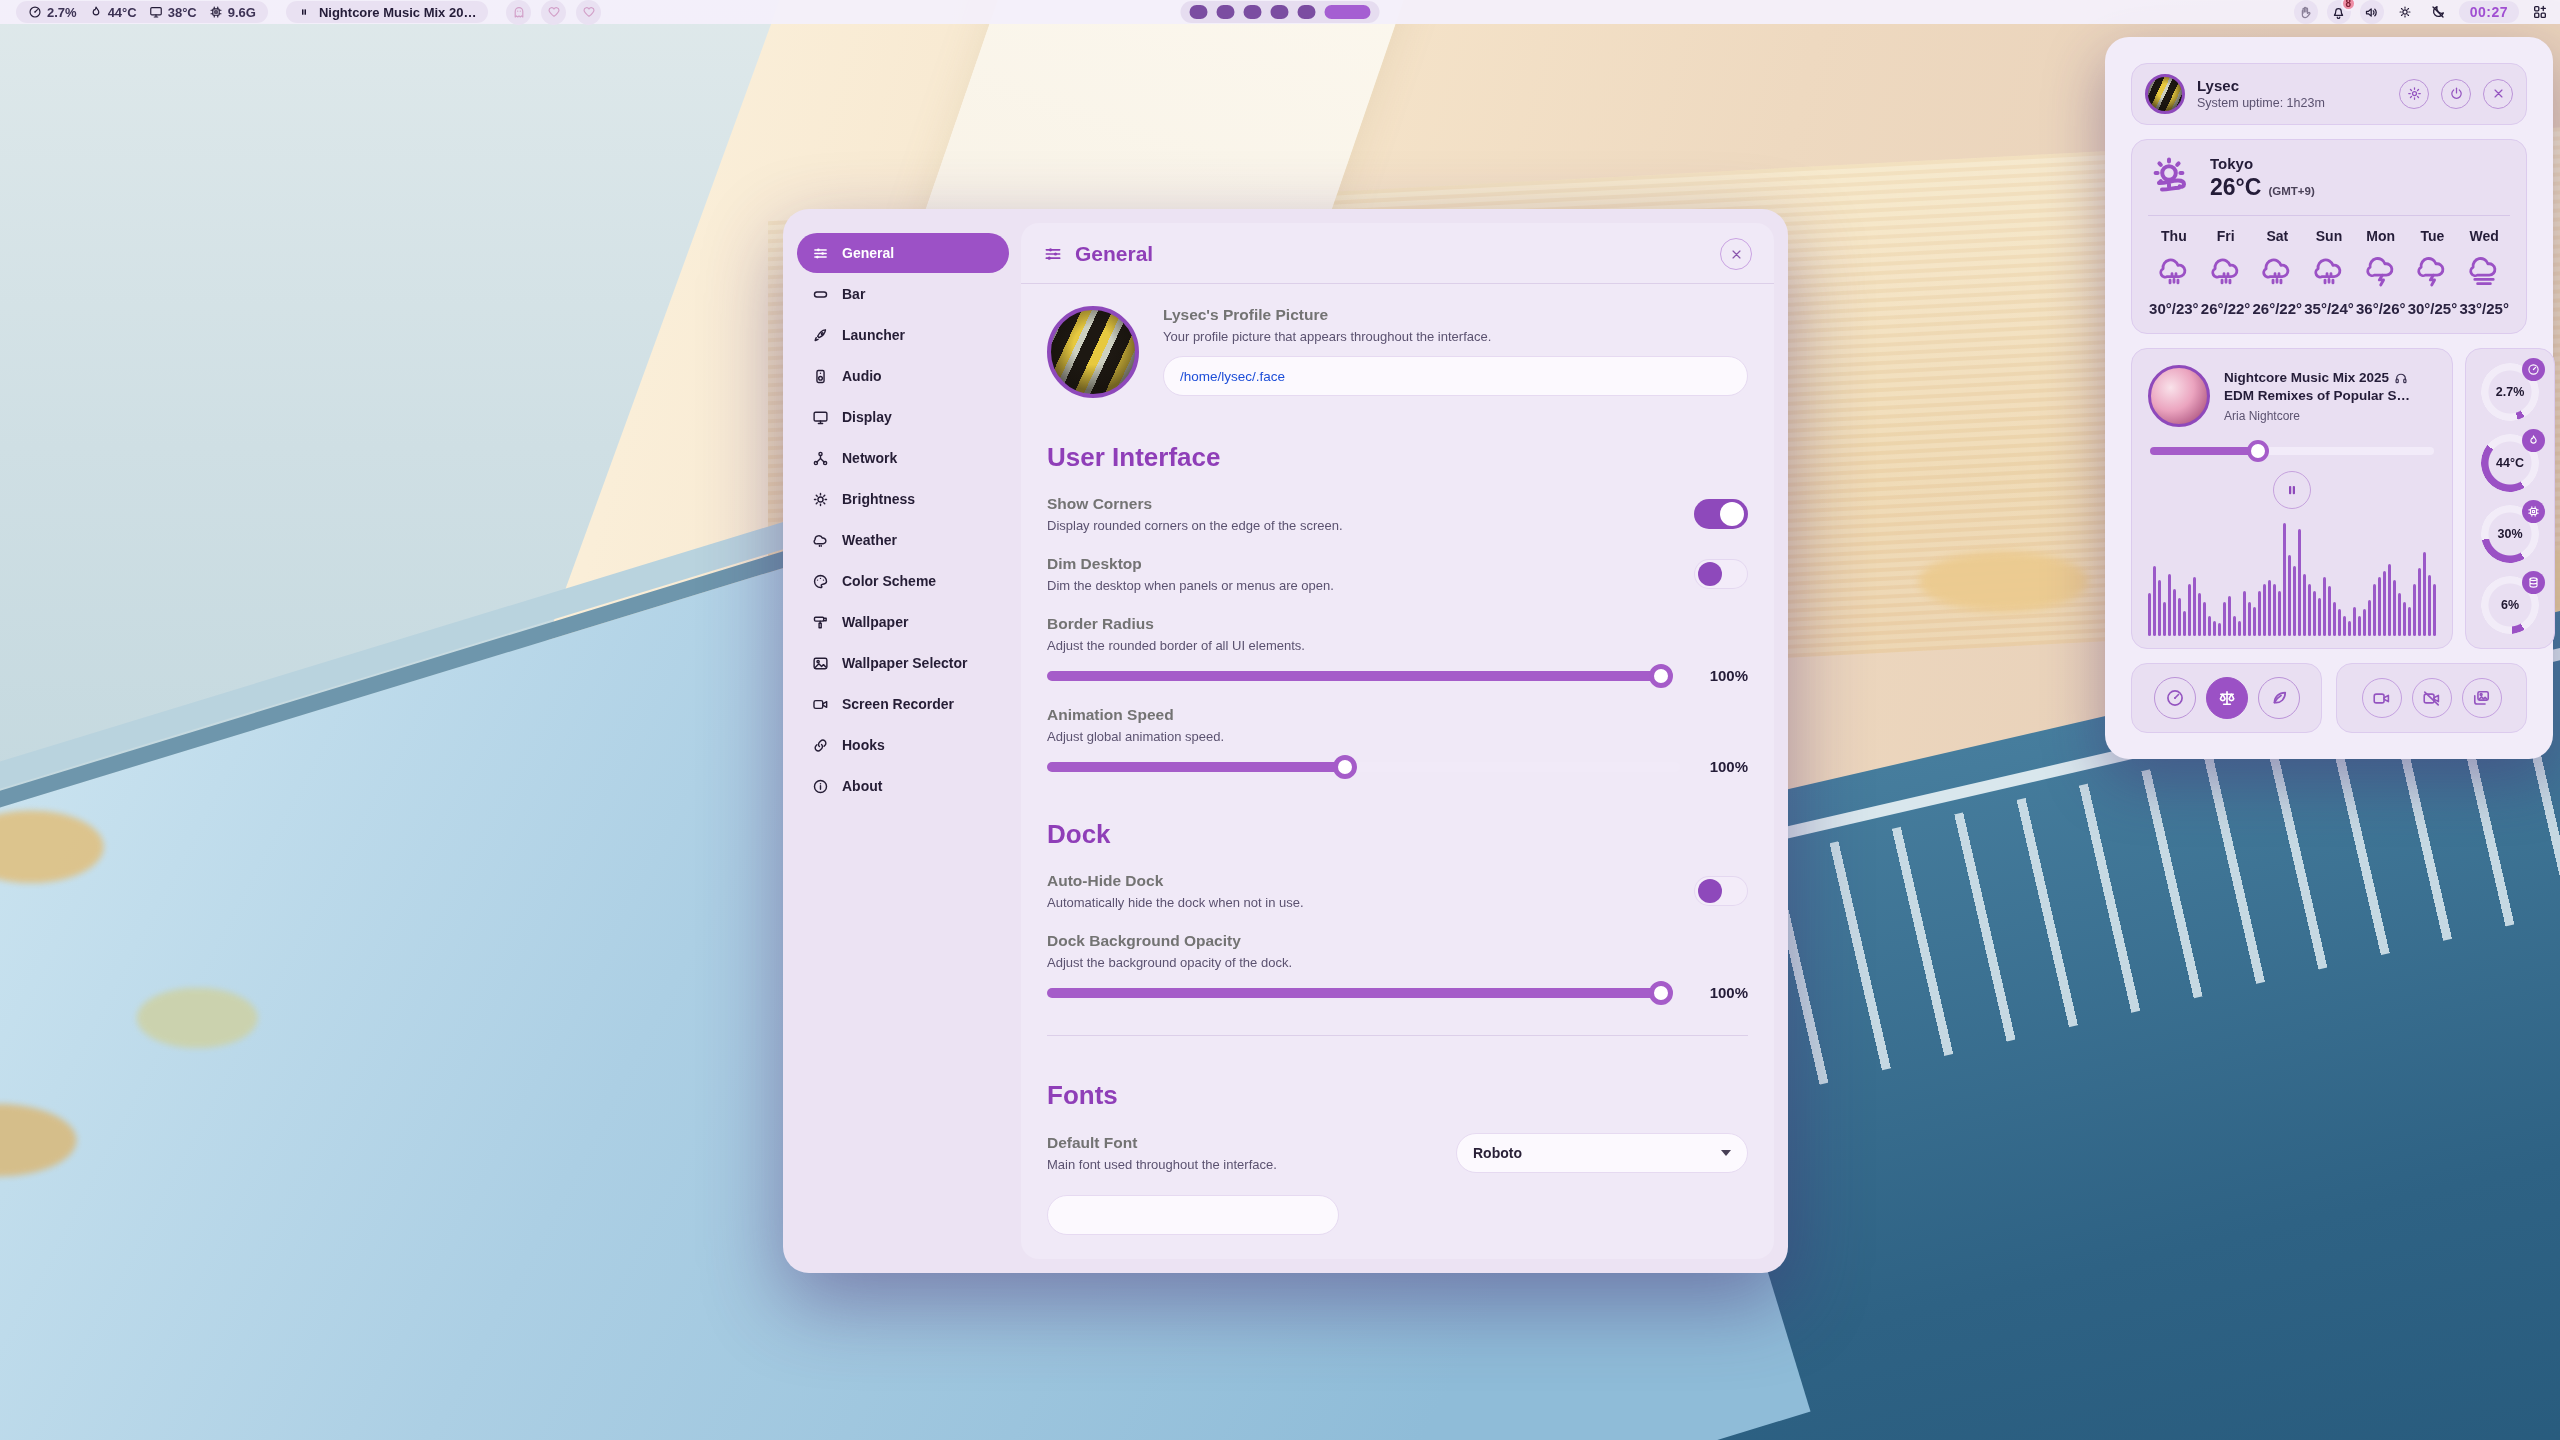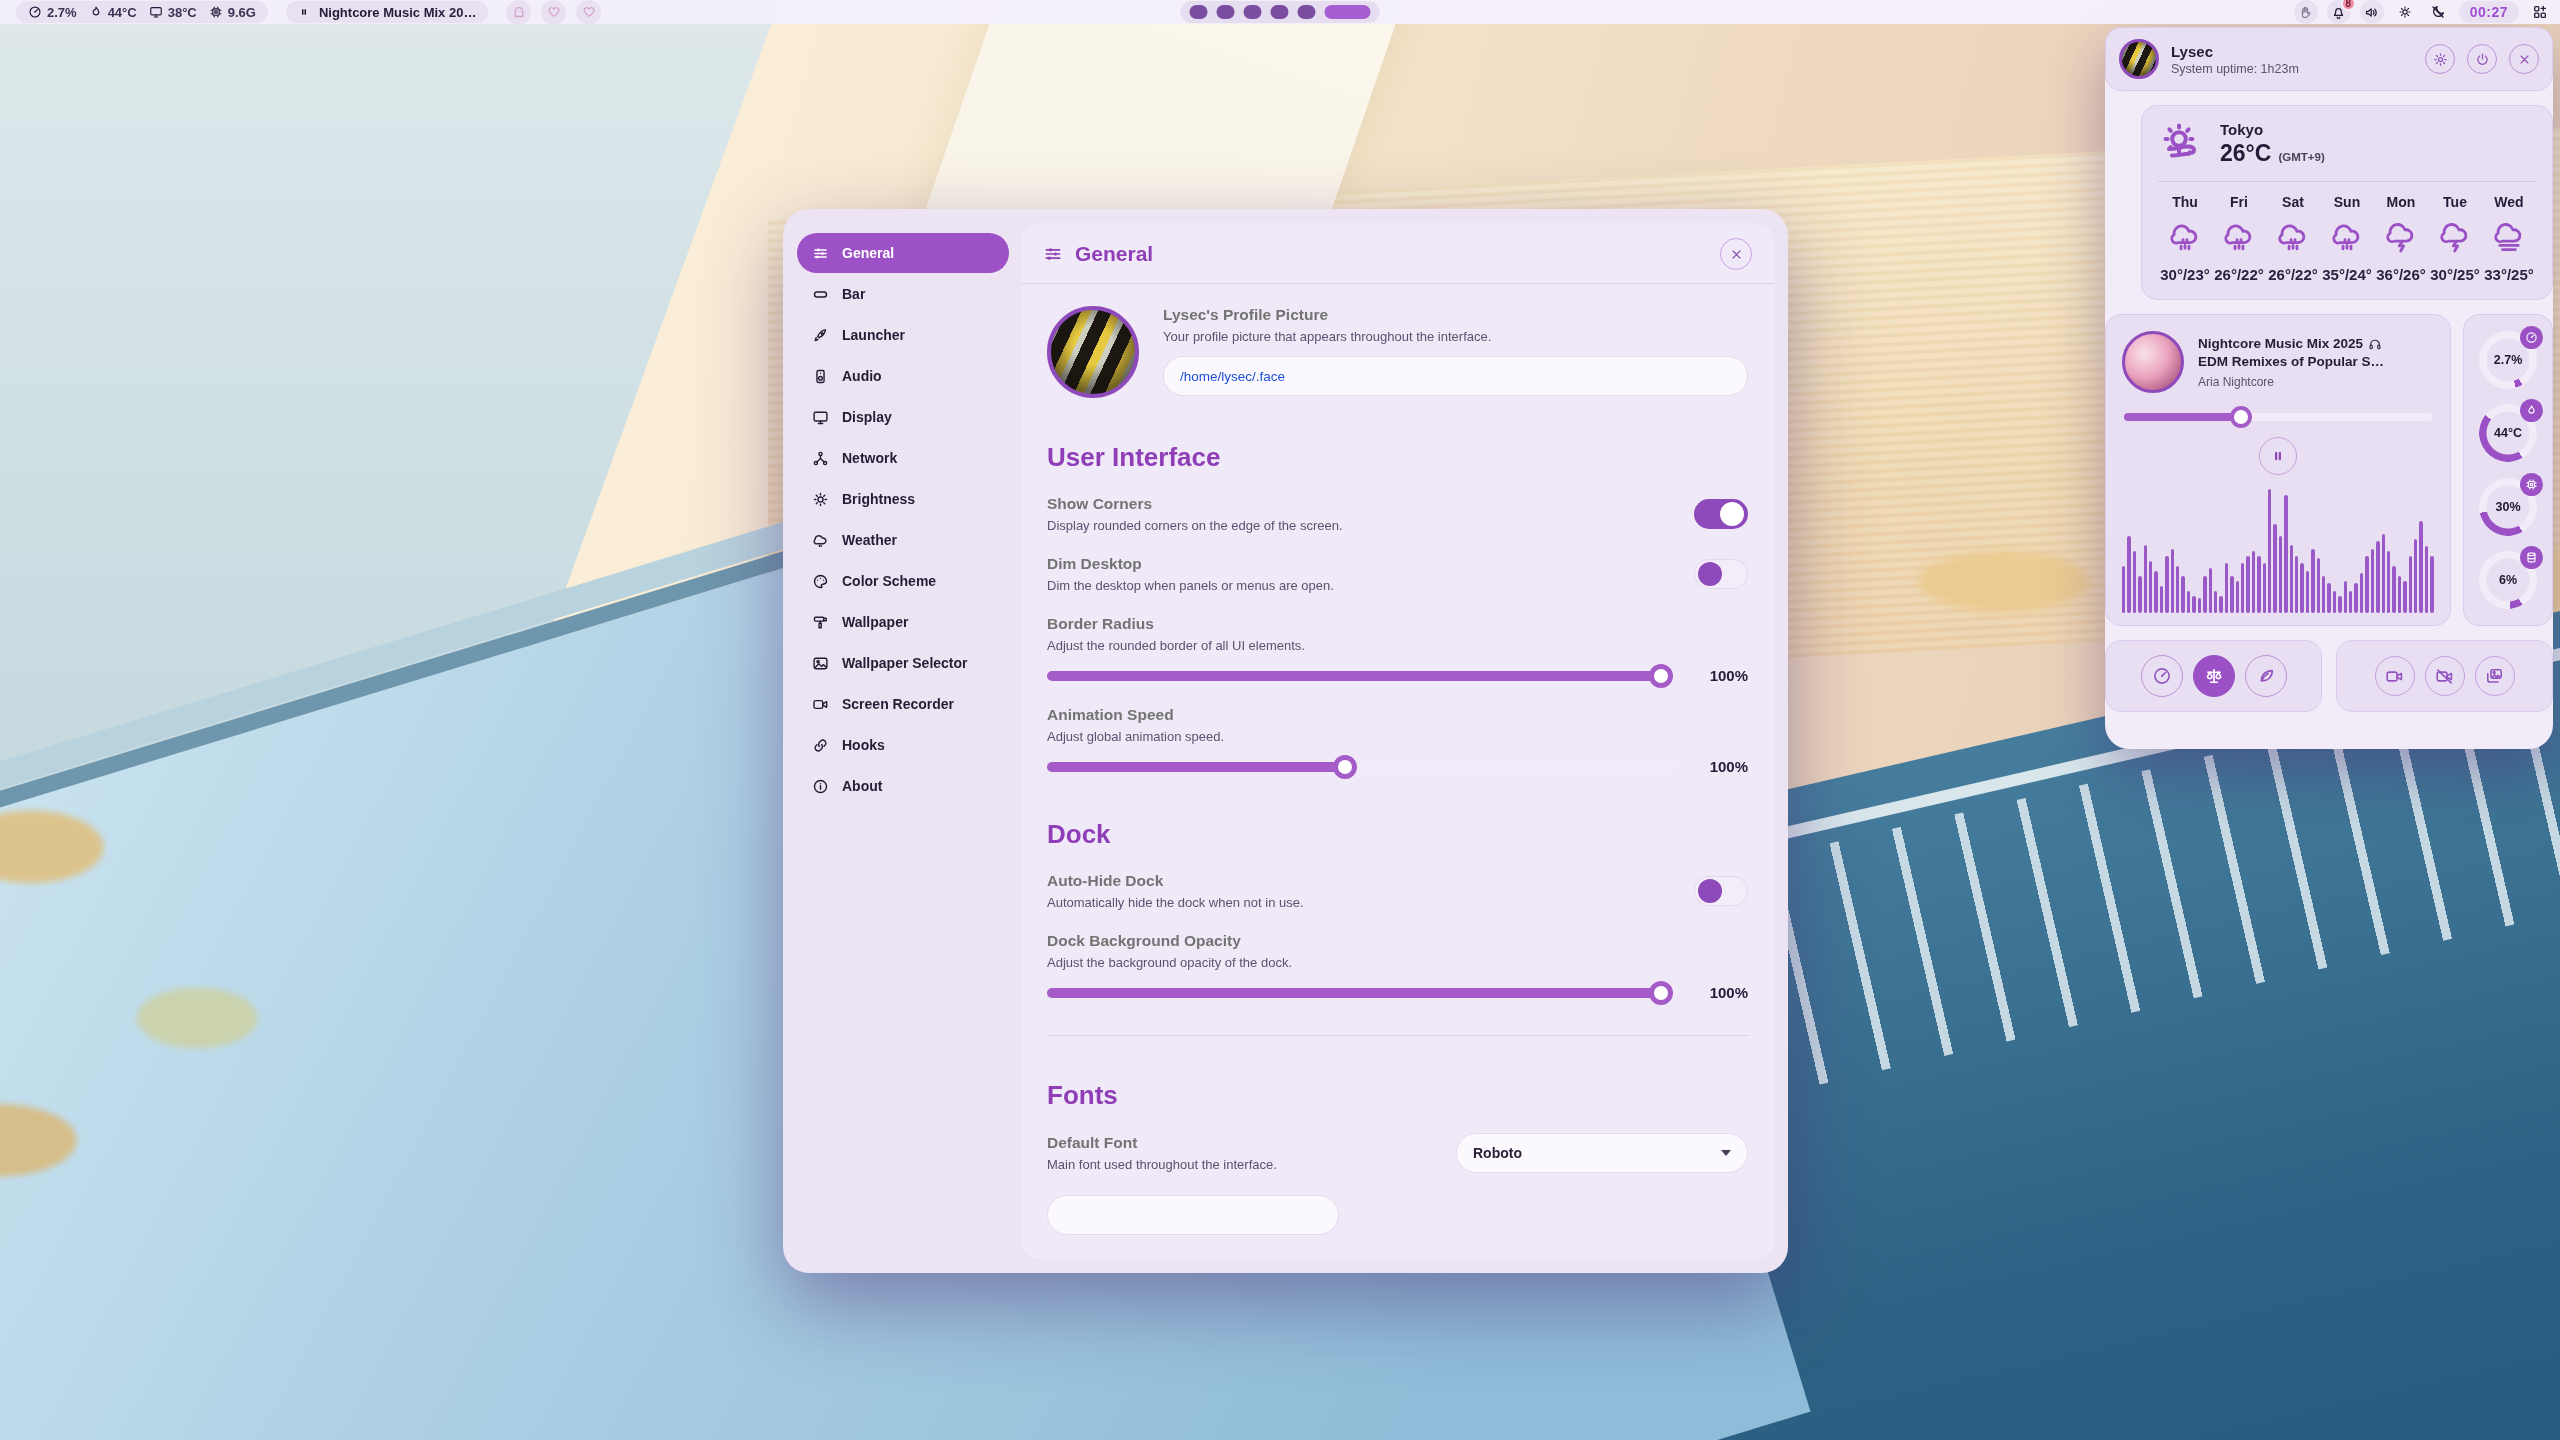--- a/index.html
+++ b/index.html
@@ -106,32 +106,32 @@
   .slider .fill{position:absolute;left:0;top:0;bottom:0;width:var(--pct,50%);background:#a55cc9;border-radius:5px;}
   .slider .knob{position:absolute;top:50%;left:var(--pct,50%);transform:translate(-12px,-50%);width:24px;height:24px;
     border-radius:50%;background:#fff;border:5px solid #a55cc9;cursor:pointer;}
   .slider-val{width:52px;text-align:right;font-size:15px;font-weight:bold;color:#241c38;}
   .select-box{width:292px;height:40px;border-radius:20px;background:var(--white);border:1px solid #e6daf1;
     display:flex;align-items:center;justify-content:space-between;padding:0 16px;font-size:14px;font-weight:bold;color:#2a2138;cursor:pointer;}
   .caret{width:0;height:0;border-left:5px solid transparent;border-right:5px solid transparent;border-top:6px solid #473f55;}
   .divider{border-top:1px solid #dccfe9;margin:34px 0 0;}
 
   
-  #panel{position:absolute;left:2105px;top:27px;width:448px;height:722px;background:var(--panel);border-radius:24px;
-    box-shadow:0 22px 60px rgba(70,40,110,.4);padding:0;display:flex;flex-direction:column;gap:14px;z-index:40;}
+  #panel{position:absolute;left:2105px;top:37px;width:448px;height:722px;background:var(--panel);border-radius:24px;
+    box-shadow:0 22px 60px rgba(70,40,110,.4);padding:26px;display:flex;flex-direction:column;gap:14px;z-index:40;}
   .card{background:var(--card);border:1px solid var(--card-border);border-radius:16px;}
   .panel-head{height:64px;display:flex;align-items:center;gap:12px;padding:0 13px;}
   .avatar-sm{width:40px;height:40px;border-radius:50%;border:3px solid #8e49bb;flex:0 0 40px;
     background:radial-gradient(circle at 50% 42%,rgba(0,0,0,0) 0 28%,rgba(20,16,10,.6) 70%),
     repeating-linear-gradient(115deg,#e7c93f 0 5px,#cdd0c0 5px 8px,#1d1812 8px 15px);}
   .ph-name{font-size:15px;font-weight:bold;}
   .ph-uptime{font-size:12.5px;color:var(--sub);margin-top:2px;}
   .ph-spacer{flex:1;}
   .panel-head .round-btn{width:30px;height:30px;border-color:#bb93d8;color:#9454c0;}
-  .weather-card{padding:14px 16px 16px;margin-left:36px;}
+  .weather-card{padding:14px 16px 16px;}
   .w-now{display:flex;align-items:center;gap:14px;}
   .w-icon{width:48px;height:48px;color:var(--accent);flex:0 0 48px;}
   .w-city{font-size:15px;font-weight:bold;}
   .w-temp{font-size:23px;font-weight:bold;margin-top:2px;display:flex;align-items:baseline;gap:7px;}
   .w-tz{font-size:11.5px;font-weight:bold;color:#4a4158;}
   .w-div{border-top:1px solid #d6c6e8;margin:13px 0 12px;}
   .forecast{display:flex;justify-content:space-between;}
   .f-col{display:flex;flex-direction:column;align-items:center;width:54px;}
   .f-day{font-size:14px;font-weight:bold;}
   .f-ic{width:34px;height:34px;color:var(--accent);margin:12px 0 10px;}

